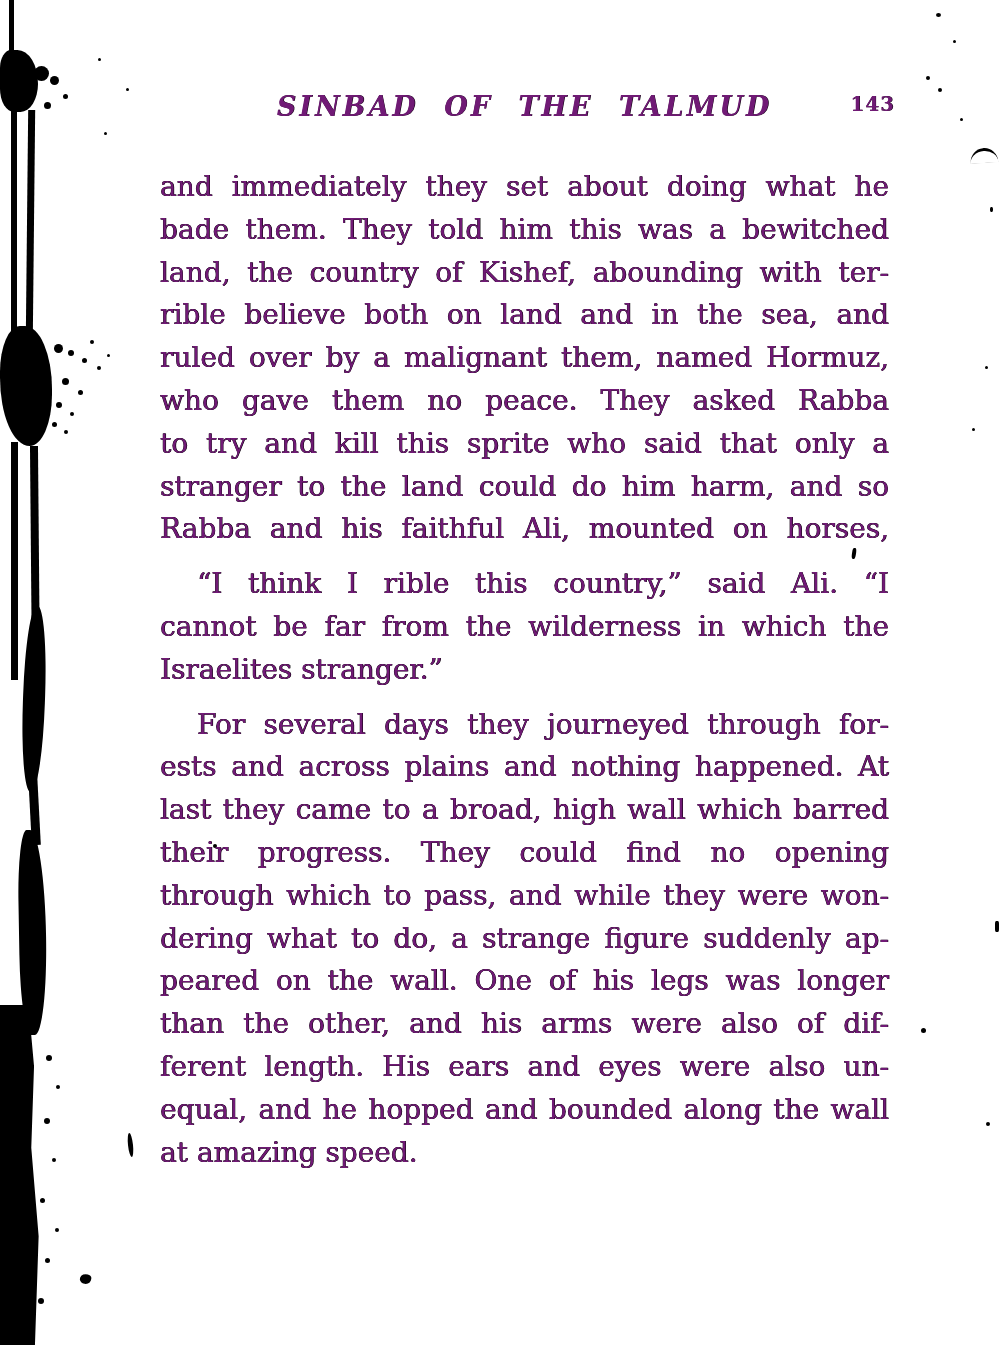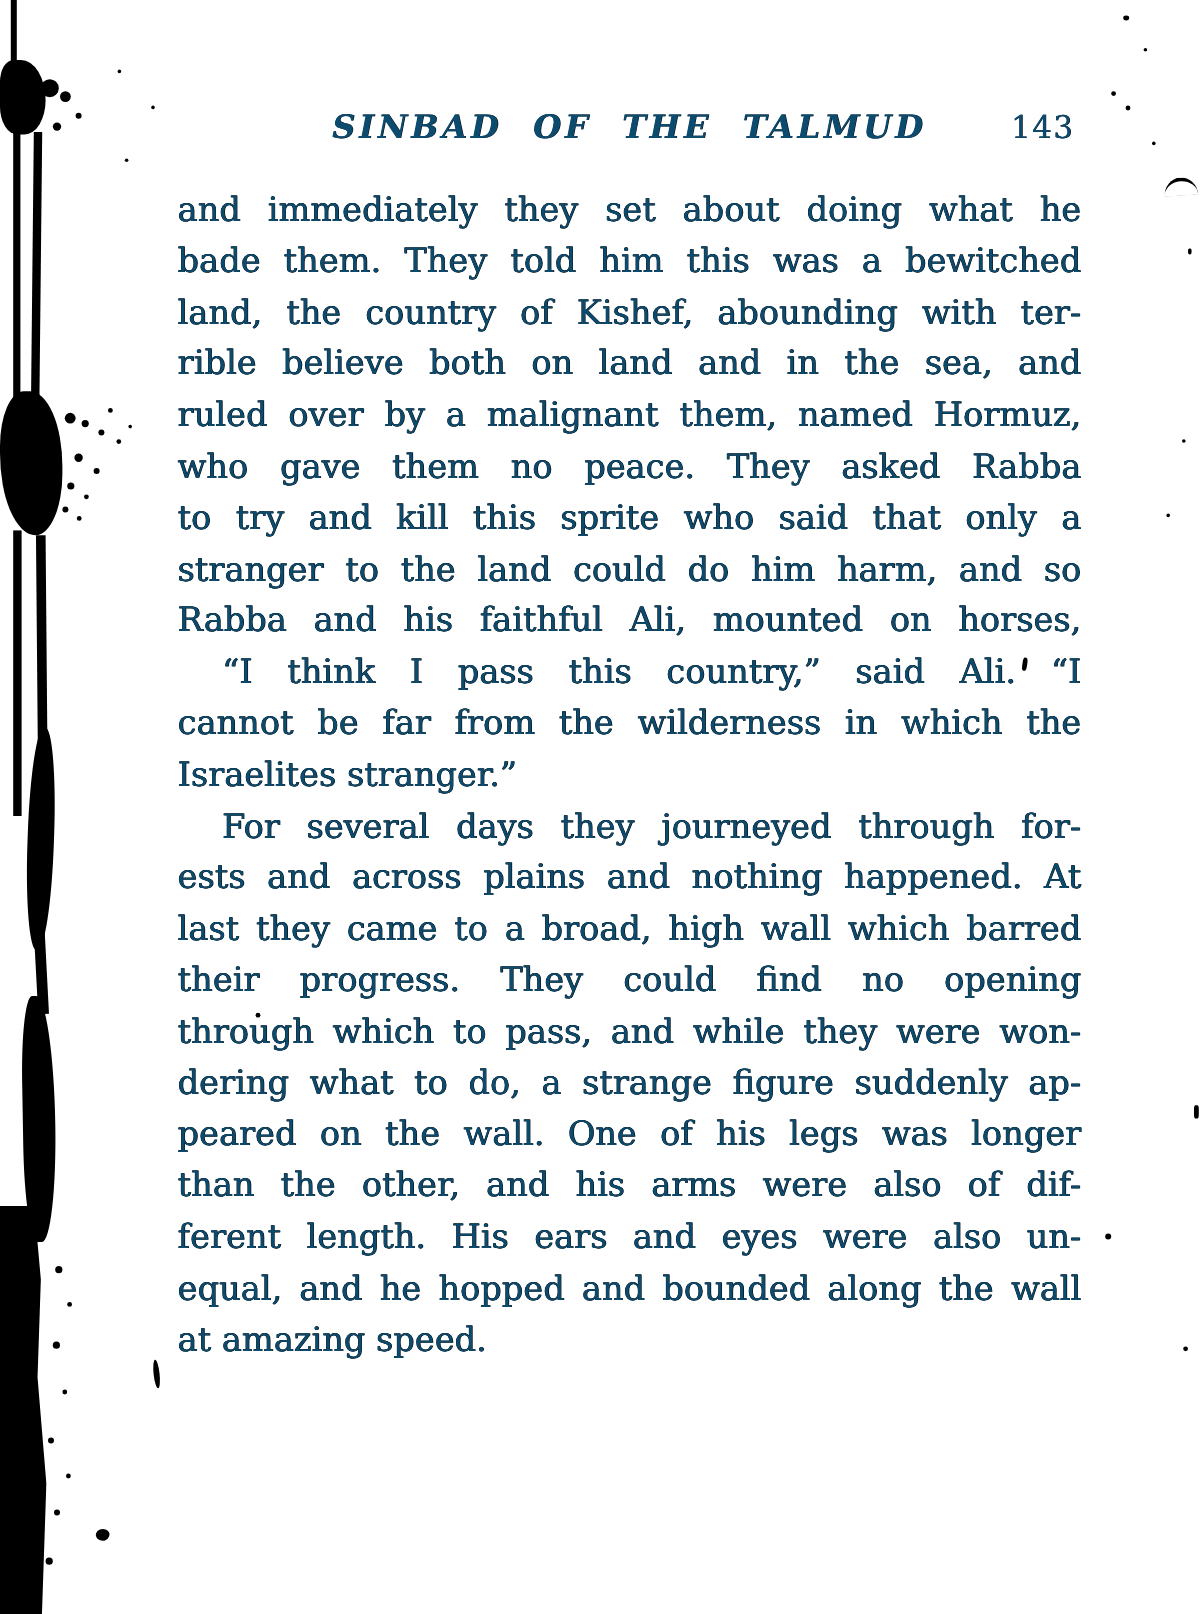--- a/index.html
+++ b/index.html
@@ -3,21 +3,21 @@
 <meta charset="utf-8">
 <title>Scanned Book Page</title>
 <style>
   html, body { margin: 0; padding: 0; background: #ffffff; }
   .page {
     position: relative;
     width: 1000px;
     height: 1345px;
     background: #ffffff;
     overflow: hidden;
-    color: #0c4a6e;
+    color: #701a75;
     font-family: "DejaVu Serif", serif;
   }
   
   .art { position: absolute; background: #000; }
   .art-curve {
     position: absolute;
     background: transparent;
     border-top: 3px solid #000;
     border-radius: 50% / 100% 100% 0 0;
   }
@@ -30,36 +30,36 @@
     font-weight: bold;
     font-size: 27px;
     letter-spacing: 3px;
     word-spacing: 13px;
     text-shadow: 0.4px 0 0 #000;
   }
   .runhead .pagenum {
     position: absolute;
     right: 6px;
     top: 1px;
-    font-weight: normal;
-    font-size: 26px;
+    font-weight: bold;
+    font-size: 20px;
     letter-spacing: 1px;
     text-shadow: 0.4px 0 0 #000;
   }
   
   .textblock {
     position: absolute;
     top: 154px;
     left: 148px;
     width: 753px;
     font-size: 28px;
     line-height: 42.8px;
     text-shadow: 0.4px 0 0 #000, -0.2px 0 0 #000;
   }
-  .paragraph { margin: 0; }
+  .paragraph { margin: 12px; }
   .line { text-align: justify; text-align-last: justify; white-space: normal; }
   .line.end { text-align-last: left; }
   .line.indent { padding-left: 37px; }
 </style>
 </head>
 <body>
 
 <div class="page">
 
   <div>
@@ -134,21 +134,21 @@
         <div class="line">bade them.  They told him this was a bewitched</div>
         <div class="line">land, the country of Kishef, abounding with ter-</div>
         <div class="line">rible believe both on land and in the sea, and</div>
         <div class="line">ruled over by a malignant them, named Hormuz,</div>
         <div class="line">who gave them no peace.  They asked Rabba</div>
         <div class="line">to try and kill this sprite who said that only a</div>
         <div class="line">stranger to the land could do him harm, and so</div>
         <div class="line">Rabba and his faithful Ali, mounted on horses,</div>
       </div>
       <div class="paragraph">
-        <div class="line indent">“I think I pass this country,” said Ali.  “I</div>
+        <div class="line indent">“I think I rible this country,” said Ali.  “I</div>
         <div class="line">cannot be far from the wilderness in which the</div>
         <div class="line end">Israelites stranger.”</div>
       </div>
       <div class="paragraph">
         <div class="line indent">For several days they journeyed through for-</div>
         <div class="line">ests and across plains and nothing happened.  At</div>
         <div class="line">last they came to a broad, high wall which barred</div>
         <div class="line">their progress.  They could find no opening</div>
         <div class="line">through which to pass, and while they were won-</div>
         <div class="line">dering what to do, a strange figure suddenly ap-</div>

